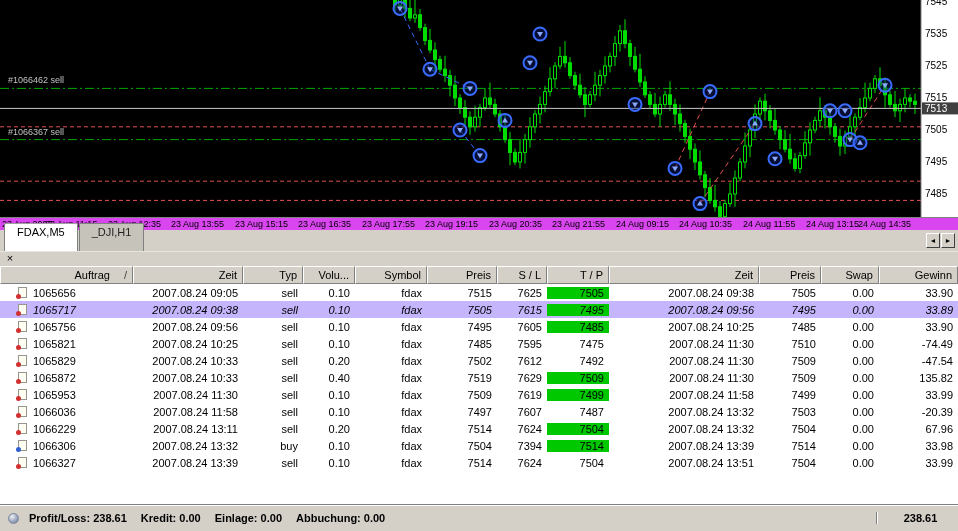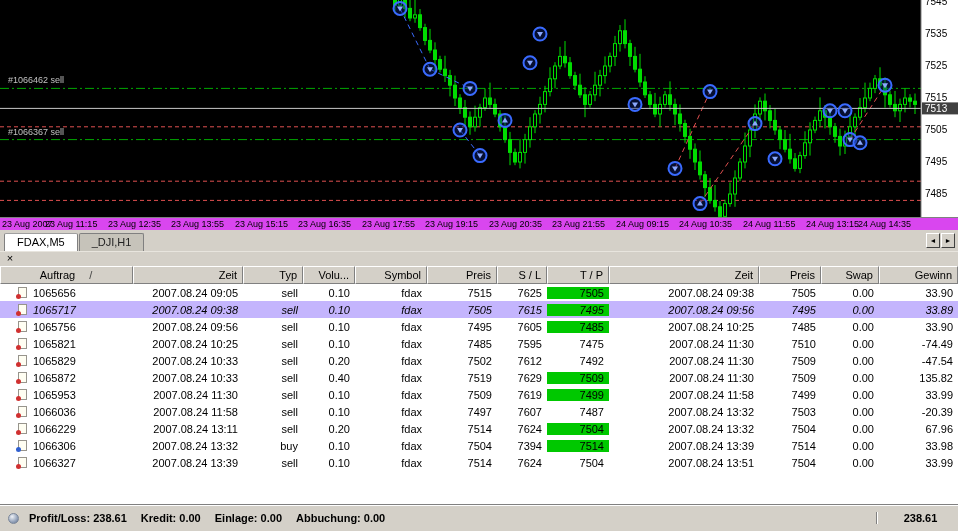--- a/index.html
+++ b/index.html
@@ -8,36 +8,36 @@
   .app { width:958px; height:531px; display:flex; flex-direction:column;
          --cols:133px 110px 60px 52px 72px 70px 50px 62px 150px 62px 58px 79px; }
 
   
   .chart-area { position:relative; height:217px; background:#000; overflow:hidden; }
   .time-axis { position:relative; height:13px; background:#d946ef; border-top:1px solid #808080; font-size:9px; color:#000; }
   .time-axis span { position:absolute; top:1px; white-space:nowrap; }
 
   
   .tab-bar { height:21px; background:#d4d0c8; display:flex; align-items:flex-end; padding:2px 0 0 4px; position:relative; }
-  .tab { font-size:11px; height:18px; line-height:16px; padding:0 12px; border:1px solid #808080; border-bottom:none;
+  .tab { font-size:11px; height:28px; line-height:16px; padding:0 12px; border:1px solid #808080; border-bottom:none;
          border-radius:2px 2px 0 0; background:#c6c3ba; color:#222; margin-right:1px; cursor:default; }
   .tab.active { background:#ffffff; border-top-color:#a0a0a0; color:#000; }
   .tab-scroll { position:absolute; right:3px; top:3px; display:flex; gap:1px; }
   .scroll-btn { width:14px; height:15px; font-size:7px; line-height:13px; text-align:center; background:#d4d0c8;
                 border:1px solid; border-color:#fff #404040 #404040 #fff; color:#000; }
 
   
   .terminal-strip { height:15px; background:#d4d0c8; position:relative; box-shadow:inset 0 1px 0 #e8e5de; }
   .close-x { position:absolute; left:4px; top:0px; font-size:11px; line-height:14px; color:#000; width:12px; text-align:center; }
 
   
   .grid-header { display:grid; grid-template-columns:var(--cols); height:18px; background:#d4d0c8; font-size:11px; color:#000; }
   .hcell { border-top:1px solid #fff; border-left:1px solid #fff; border-right:1px solid #808080; border-bottom:1px solid #808080;
            padding:2px 5px 0 5px; text-align:right; white-space:nowrap; overflow:hidden; }
-  .hcell.hfirst { text-align:center; padding-left:4px; }
+  .hcell.hfirst { text-align:right; padding-left:4px; }
   .hcell .sort { margin-left:14px; color:#444; }
   .table-body { background:#fff; height:220px; overflow:hidden; }
   .trow { display:grid; grid-template-columns:var(--cols); height:17px; font-size:11px; color:#000; align-items:center; }
   .trow.selected { background:#c4b5fd;font-style:italic; }
   .tcell { padding:0 5px; text-align:right; white-space:nowrap; overflow:hidden; }
   .tcell.first { text-align:left; padding:0 2px 0 18px; display:flex; align-items:center; }
   .tcell.tp-green { background:#00c800; }
   .doc-icon { width:9px; height:11px; background:#fffef2; border:1px solid #97948c; display:inline-block; position:relative; margin-right:6px; flex:none; }
   .doc-icon::after { content:''; position:absolute; width:5px; height:5px; border-radius:50%; left:-3px; bottom:-2px; }
   .doc-sell::after { background:#d03030; }

